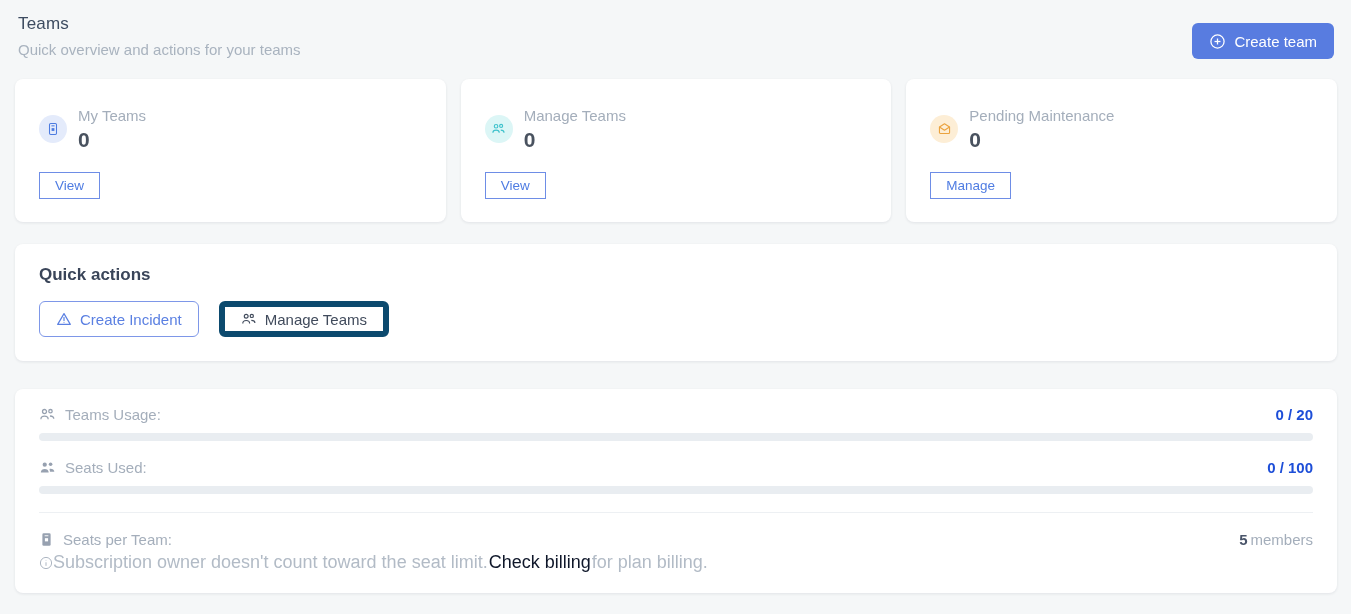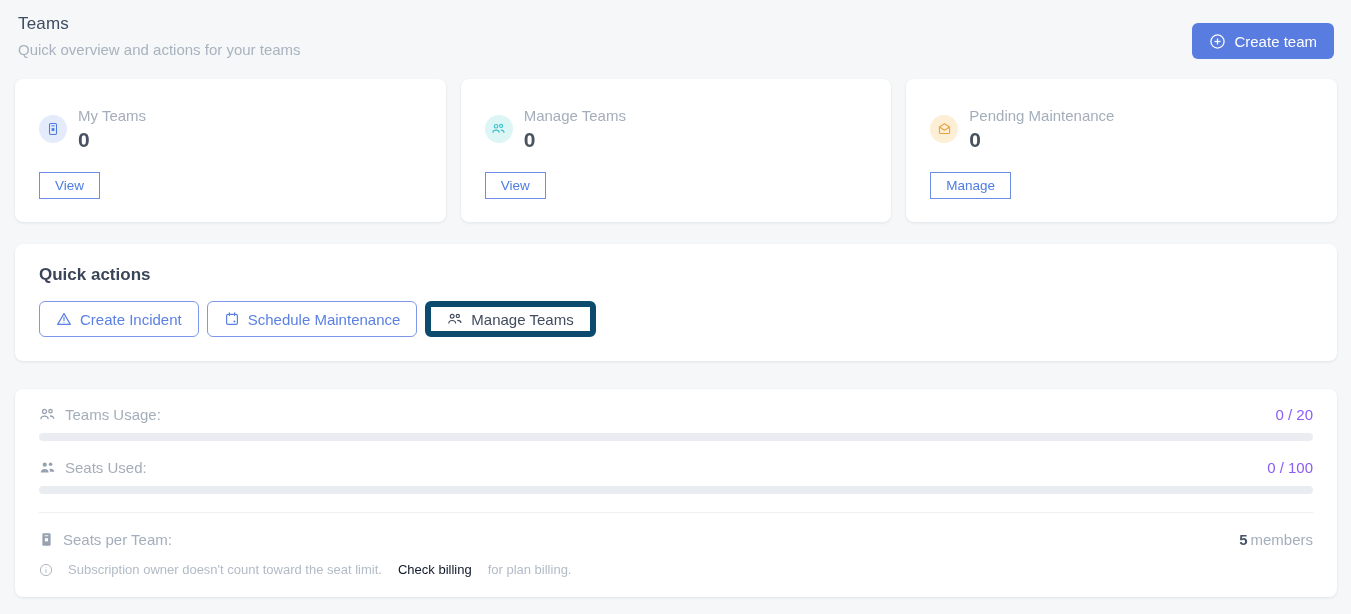--- a/index.html
+++ b/index.html
@@ -37,42 +37,42 @@
   .stat-action {
     margin-top: auto; align-self: flex-start;
     background: #fff; border: 1px solid #6e8de6; color: #4f7ce2;
     font-size: 13.5px; border-radius: 0; padding: 5px 15px; cursor: pointer;
     font-family: inherit;
   }
 
   
   .quick-actions { padding: 21px 24px 24px; margin-bottom: 28px; }
   .qa-title { margin: 0 0 16px; font-size: 17px; font-weight: 600; color: #3a4559; }
-  .qa-buttons { display: flex; gap: 8px; }
+  .qa-buttons { display: flex; gap: 20px; }
   .qa-btn {
     display: flex; align-items: center; gap: 8px;
     height: 36px; padding: 0 16px; border-radius: 6px; font-size: 15px;
     background: #fff; cursor: pointer; font-family: inherit;
   }
   .qa-blue { border: 1px solid #7e97e8; color: #5b80e2; }
   .qa-gray { border: 6px solid #0c4a6e; color: #414b5c; }
   .qa-btn svg { display: block; }
 
   
   .usage-panel { padding: 17px 24px 20px; }
   .usage-row { display: flex; justify-content: space-between; align-items: flex-end; }
   .usage-label { display: flex; align-items: center; gap: 9px; font-size: 15px; color: #a4aebb; }
   .usage-label svg { color: #97a1b0; display: block; }
-  .usage-value { font-size: 15px; font-weight: 400; color: #8b5cf6; }
+  .usage-value { font-size: 15px; font-weight: 700; color: #1d4ed8; }
   .progress-track { height: 8px; background: #e9edf1; border-radius: 4px; margin: 10px 0 18px; overflow: hidden; }
   .progress-fill { height: 100%; background: #587ce0; border-radius: 4px; width: 0%; }
   .divider { height: 1px; background: #edf0f3; border: none; margin: 9px 0 18px; }
   .seats-value { font-size: 15px; color: #a4aebb; font-weight: 400; }
   .seats-value b { color: #4a556a; font-weight: 700; margin-right: 3px; }
-  .note { display: flex; align-items: center; gap: 15px; font-size: 13px; color: #b2bbc6; margin-top: 14px; }
+  .note { display: flex; align-items: center; gap: 0; font-size: 18px; color: #b2bbc6; margin-top: 4px; }
   .note svg { color: #aab3bf; flex: none; display: block; }
   .note a { color: #0f172a; text-decoration: none; margin: 0 1px; cursor: pointer; }
 </style>
 </head>
 <body>
 
 <div class="page">
 
   <div class="header">
     <div>
@@ -151,31 +151,20 @@
     <div class="qa-buttons">
       <button class="qa-btn qa-blue">
         <span>
           <svg width="16" height="16" viewBox="0 0 16 16" fill="none" stroke="#5b80e2" stroke-width="1.2" stroke-linejoin="round">
             <path d="M8 2.6l6.3 10.8H1.7z"></path>
             <line x1="8" y1="6.6" x2="8" y2="9.4" stroke-linecap="round"></line>
             <circle cx="8" cy="11.2" r="0.55" fill="#5b80e2" stroke="none"></circle>
           </svg>
         </span>
         <span>Create Incident</span>
-      </button>
-      <button class="qa-btn qa-blue">
-        <span>
-          <svg width="16" height="16" viewBox="0 0 16 16" fill="none" stroke="#5b80e2" stroke-width="1.2">
-            <rect x="2.6" y="3.4" width="10.8" height="10" rx="1.4"></rect>
-            <line x1="5.4" y1="1.8" x2="5.4" y2="4.4" stroke-linecap="round"></line>
-            <line x1="10.6" y1="1.8" x2="10.6" y2="4.4" stroke-linecap="round"></line>
-            <circle cx="10.4" cy="10.4" r="1" fill="#5b80e2" stroke="none"></circle>
-          </svg>
-        </span>
-        <span>Schedule Maintenance</span>
       </button>
       <button class="qa-btn qa-gray">
         <span>
           <svg width="16" height="16" viewBox="0 0 16 16" fill="none" stroke="#414b5c" stroke-width="1.2">
             <circle cx="5.2" cy="5.2" r="1.9"></circle>
             <circle cx="10.8" cy="4.9" r="1.6"></circle>
             <path d="M1.8 12.4c0-1.9 1.5-2.9 3.4-2.9s3.4 1 3.4 2.9"></path>
             <path d="M10.3 9.4c1.9 0 3.6 1 3.6 2.7"></path>
           </svg>
         </span>

